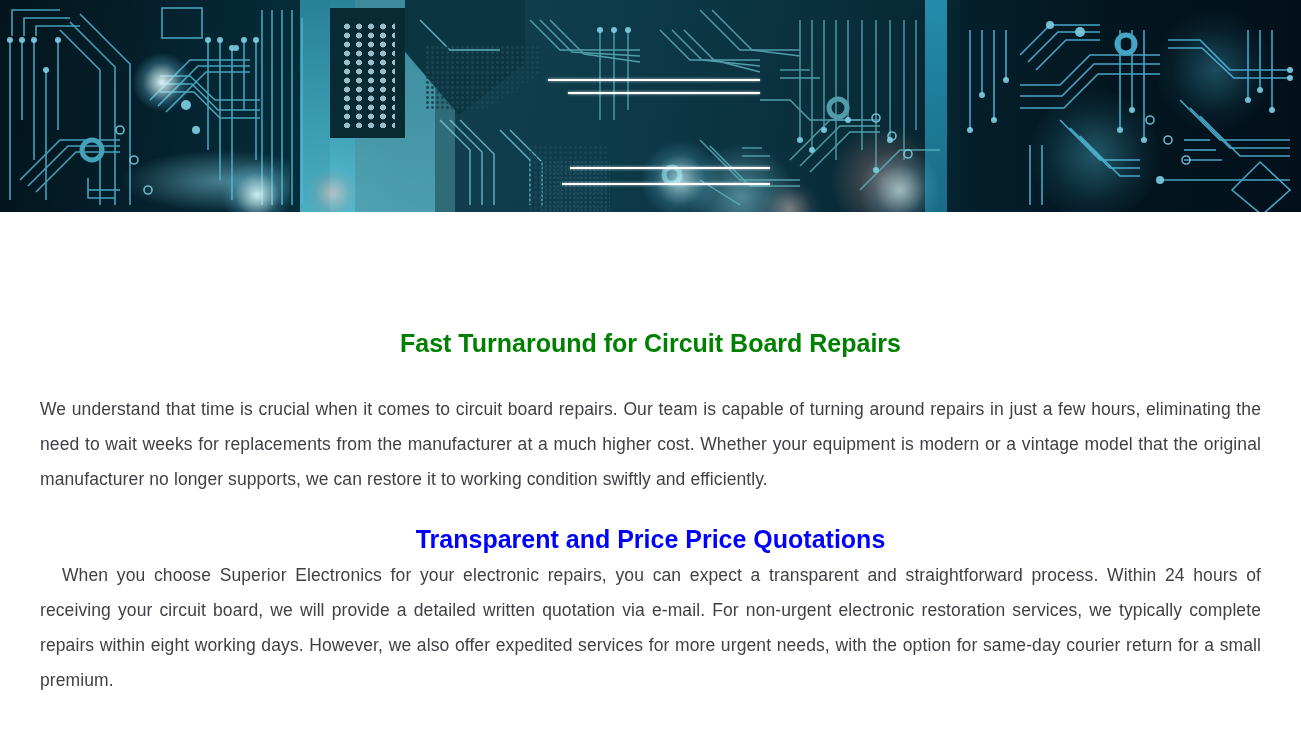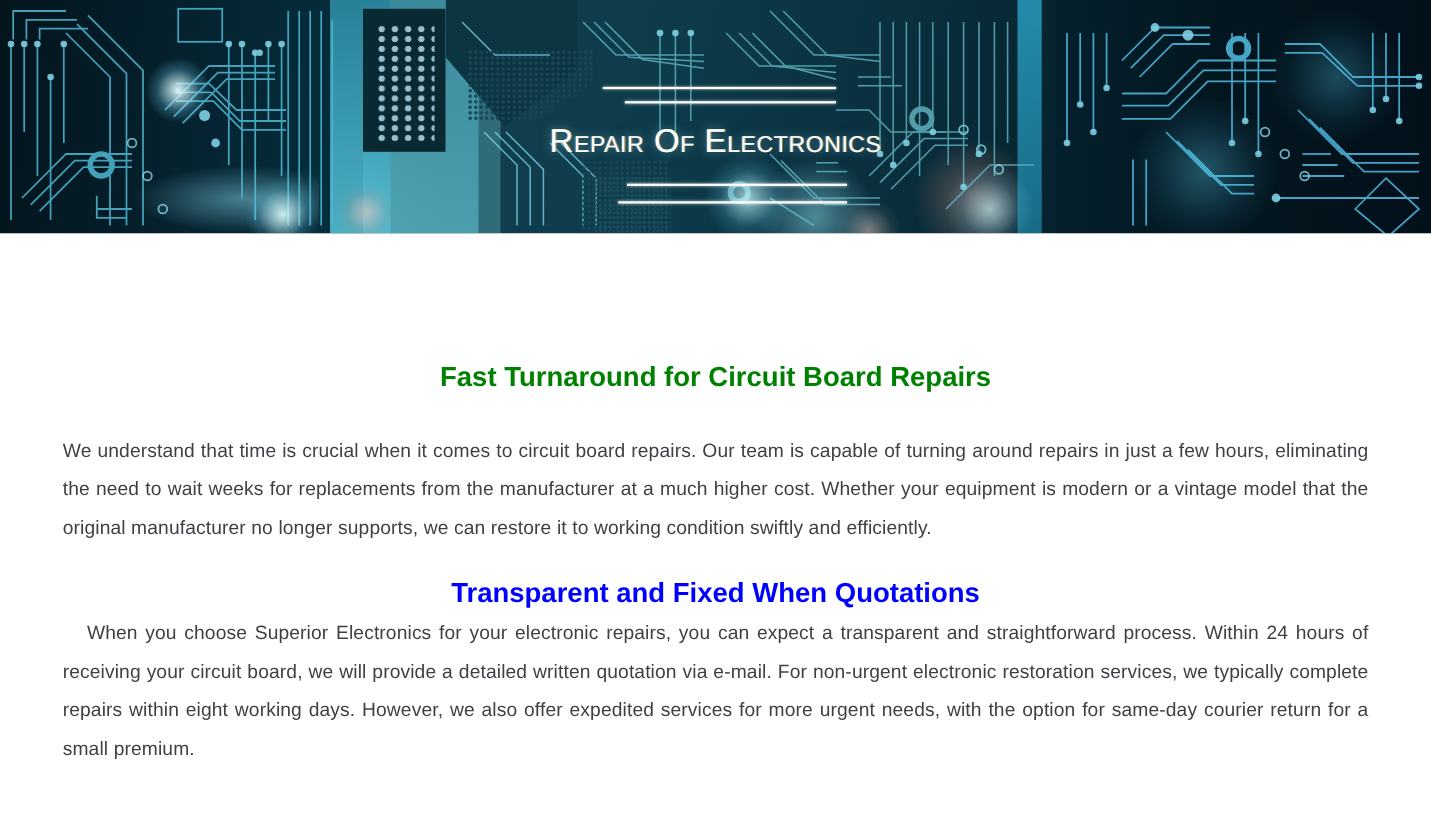--- a/index.html
+++ b/index.html
@@ -135,21 +135,21 @@
     text-shadow:
       1px 0 0 rgba(255,190,60,0.55),
       -1px 0 0 rgba(120,200,255,0.45),
       0 0 10px rgba(180,230,255,0.5);
     white-space: nowrap;
   }
 
   
   .content {
     width: 1301px;
-    padding: 0 57px;
+    padding: 0 40px;
   }
   h2.section-heading {
     text-align: center;
     font-family: "Liberation Sans", sans-serif;
     font-size: 25px;
     font-weight: bold;
     margin: 0;
   }
   h2.green  { color: #008000; }
   h2.blue   { color: #0000ff; }
@@ -378,30 +378,29 @@
   <div class="padgrid chip-pins"></div>
   <div class="padgrid bga1"></div>
   <div class="padgrid bga2"></div>
   <div class="padgrid bga3"></div>
 
   <div class="rule r1"></div>
   <div class="rule r2"></div>
   <div class="rule r3"></div>
   <div class="rule r4"></div>
 
-  <div class="banner-title">Repair Of Electronics</div>
 </div>
 
 <div class="content">
 
   <div class="spacer-top"></div>
 
   <h2 class="section-heading green">Fast Turnaround for Circuit Board Repairs</h2>
 
   <p class="body-text p1">We understand that time is crucial when it comes to circuit board repairs. Our team is capable of turning around repairs in just a few hours, eliminating the need to wait weeks for replacements from the manufacturer at a much higher cost. Whether your equipment is modern or a vintage model that the original manufacturer no longer supports, we can restore it to working condition swiftly and efficiently.</p>
 
   <div class="gap-before-blue"></div>
 
-  <h2 class="section-heading blue">Transparent and Fixed When Quotations</h2>
+  <h2 class="section-heading blue">Transparent and Price Price Quotations</h2>
 
   <p class="body-text p2">When you choose Superior Electronics for your electronic repairs, you can expect a transparent and straightforward process. Within 24 hours of receiving your circuit board, we will provide a detailed written quotation via e-mail. For non-urgent electronic restoration services, we typically complete repairs within eight working days. However, we also offer expedited services for more urgent needs, with the option for same-day courier return for a small premium.</p>
 
 </div>
 
 </body></html>

